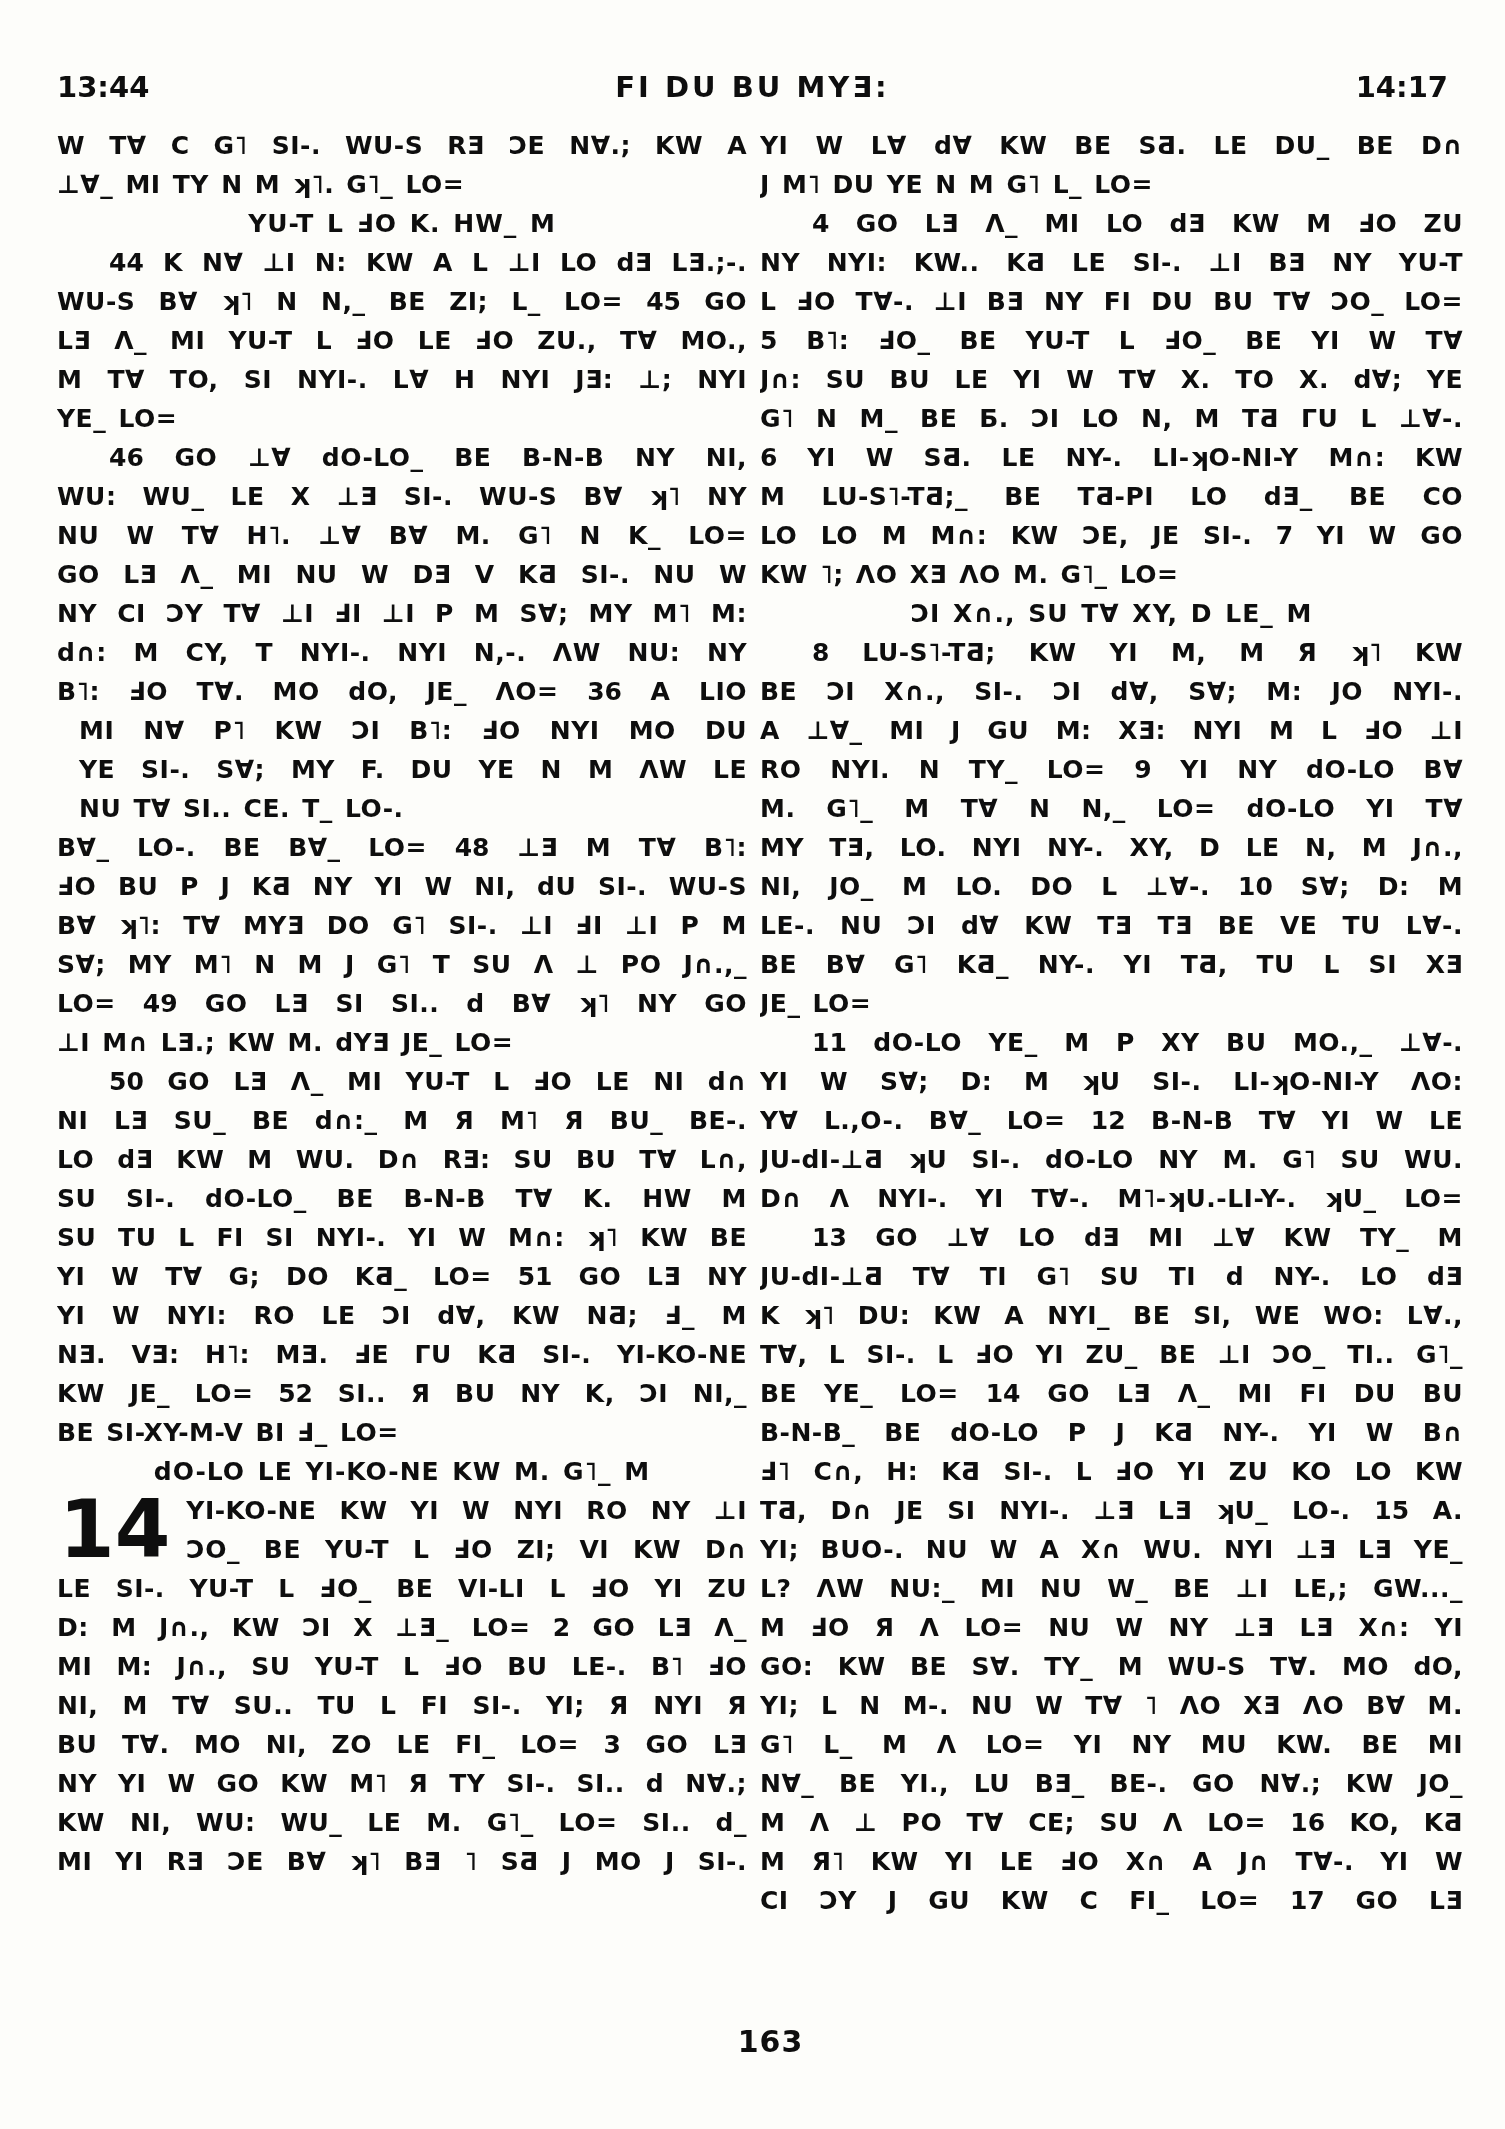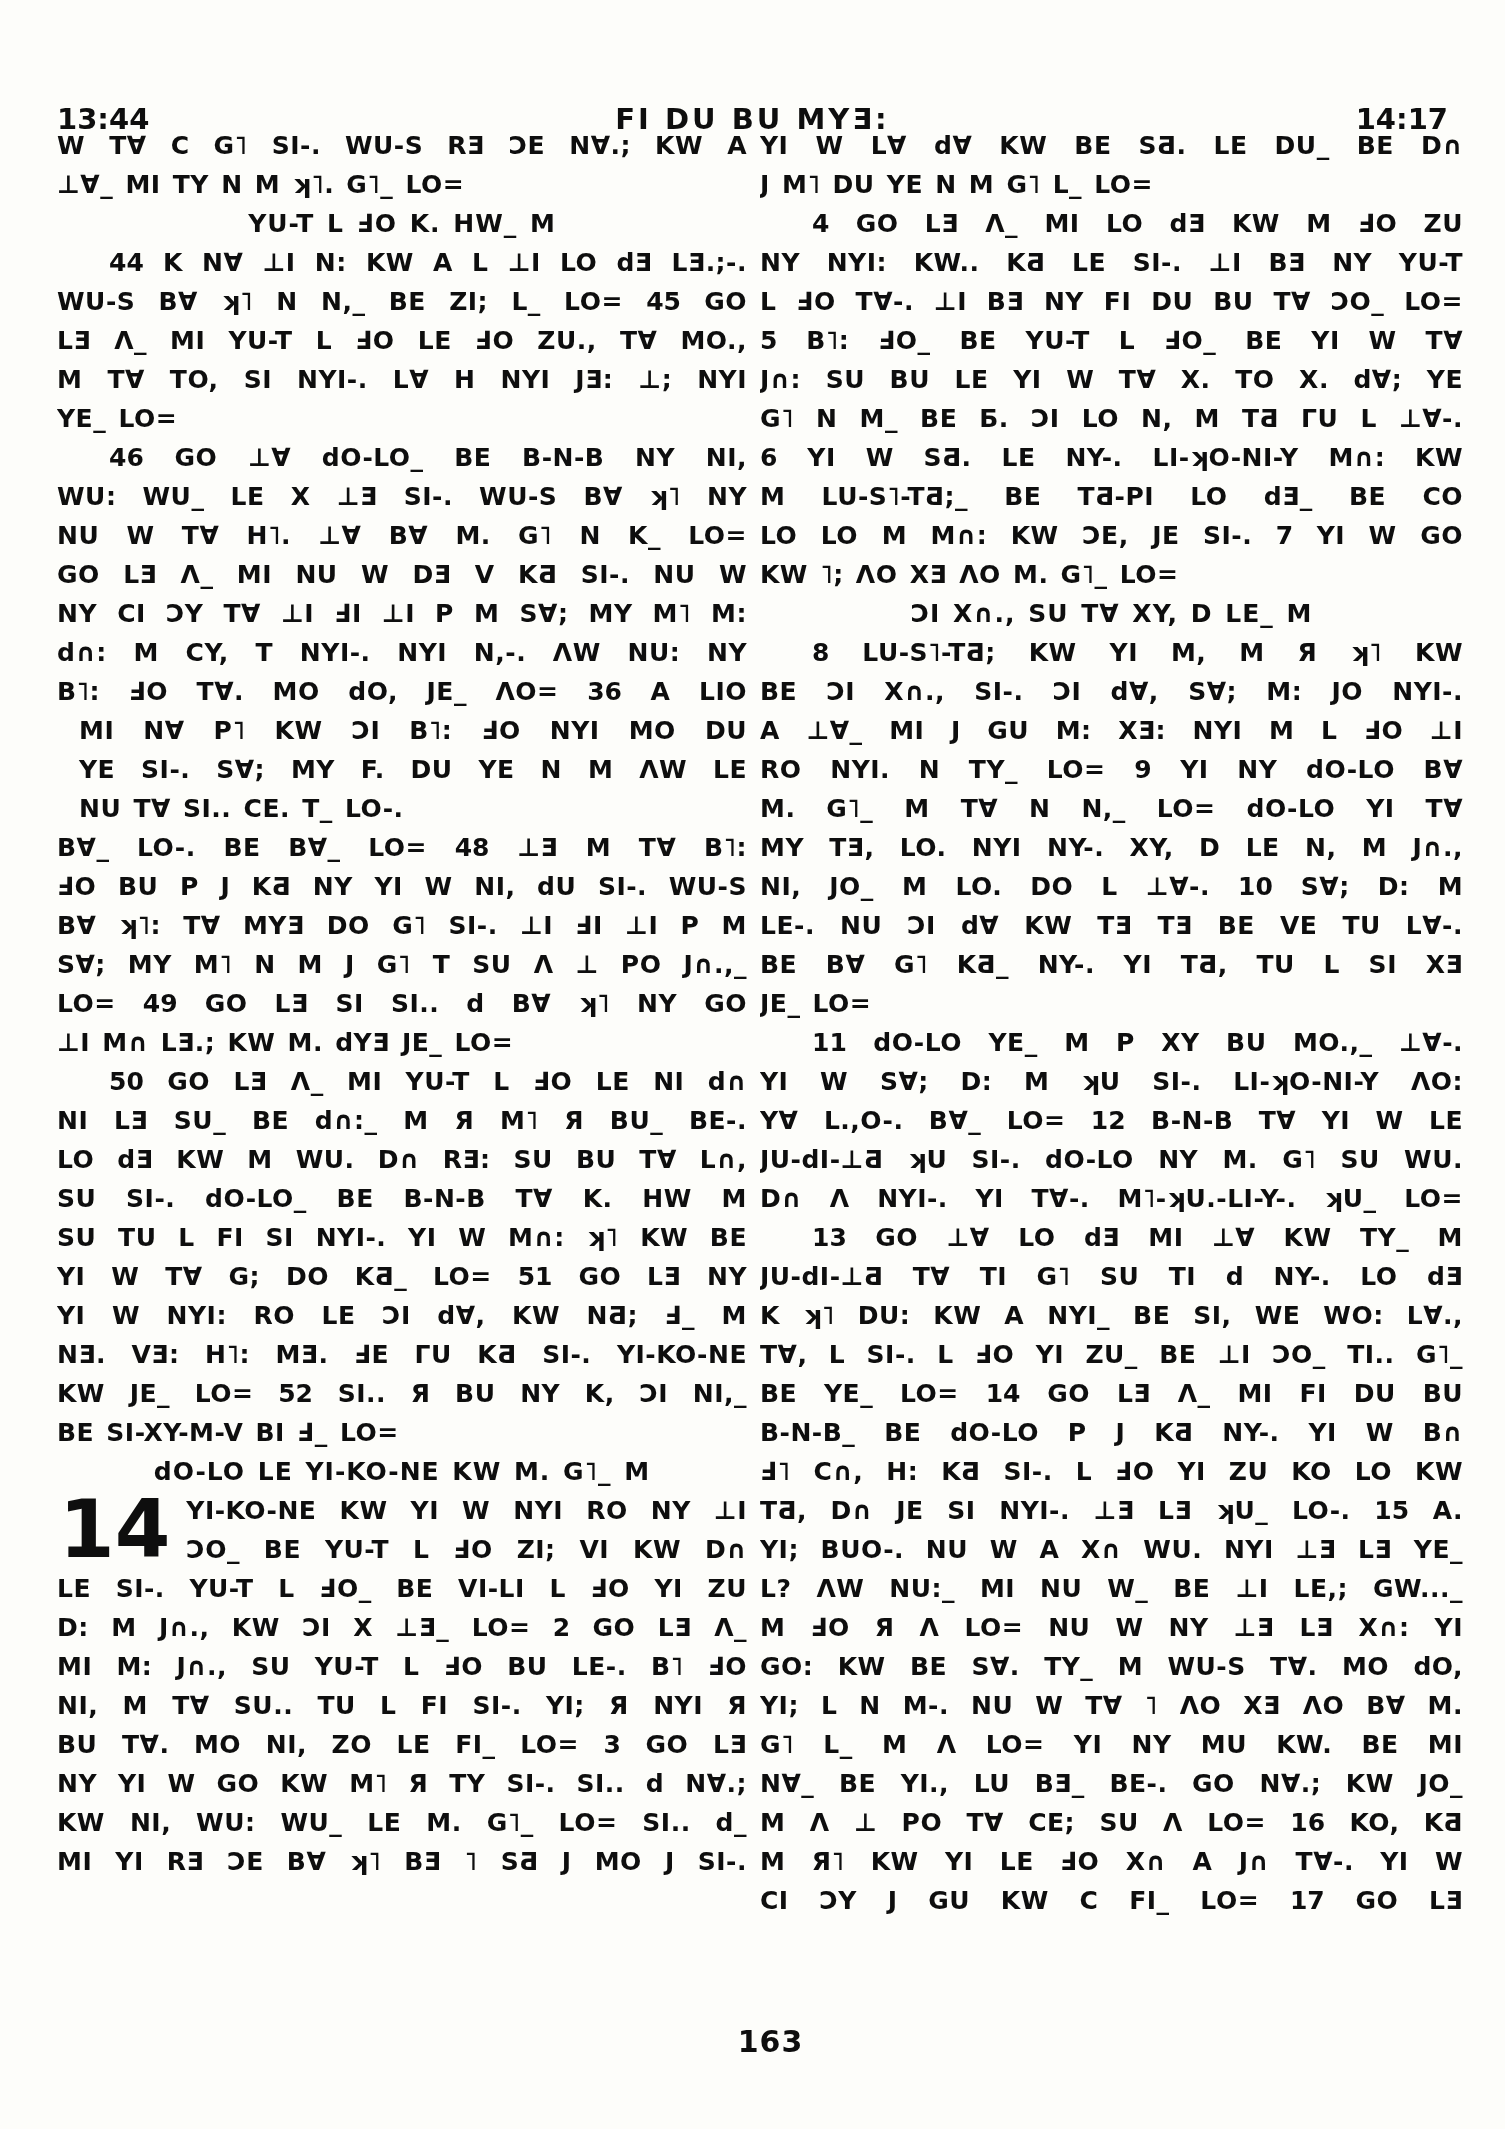--- a/index.html
+++ b/index.html
@@ -7,21 +7,21 @@
     position:relative;
     width:1505px;height:2129px;
     background:#fdfdfa;
     font-family:"DejaVu Sans", sans-serif;
     color:#0e0e0e;
     overflow:hidden;
   }
   
   .hdr{
     position:absolute;top:70px;left:57px;right:57px;height:40px;
-    font-size:29px;font-weight:bold;margin-top:32px;
+    font-size:29px;font-weight:bold;
   }
   .hdr .ref-left{position:absolute;left:0;top:0;}
   .hdr .ref-right{position:absolute;right:0;top:0;}
   .hdr .title{position:absolute;left:0;right:0;top:0;text-align:center;letter-spacing:3px;}
   
   .col{
     position:absolute;top:126px;
     font-size:25px;font-weight:bold;line-height:39px;
     letter-spacing:.5px;word-spacing:3px;
   }

